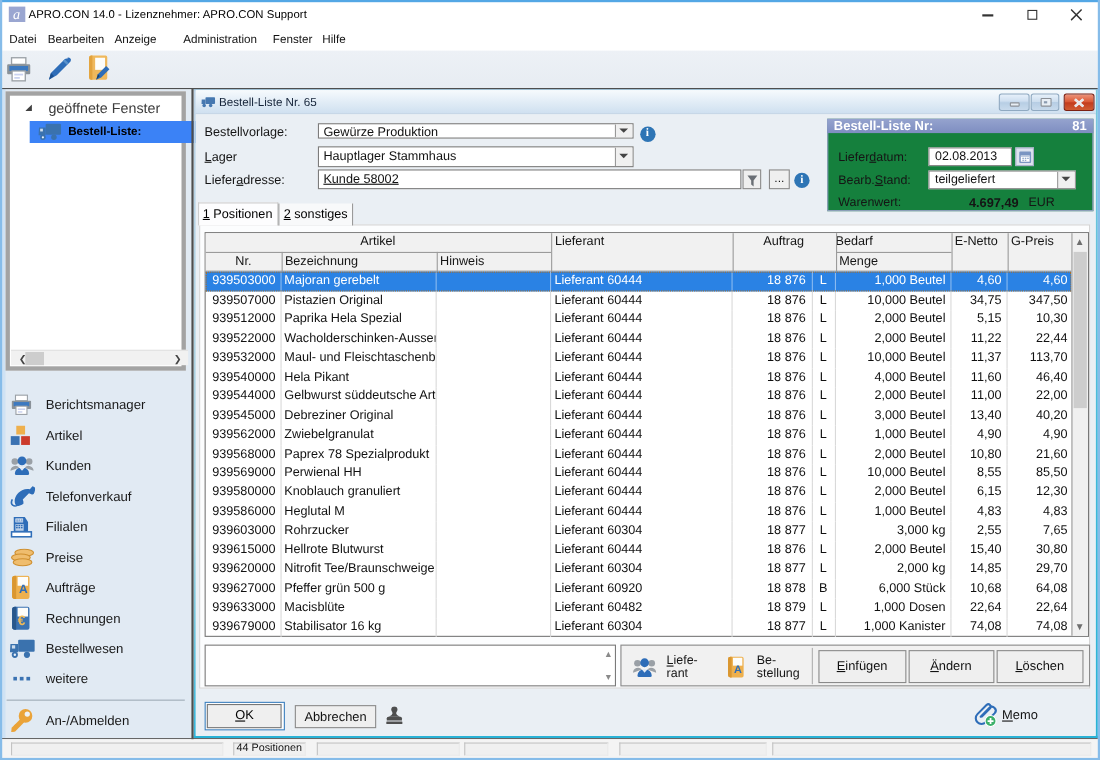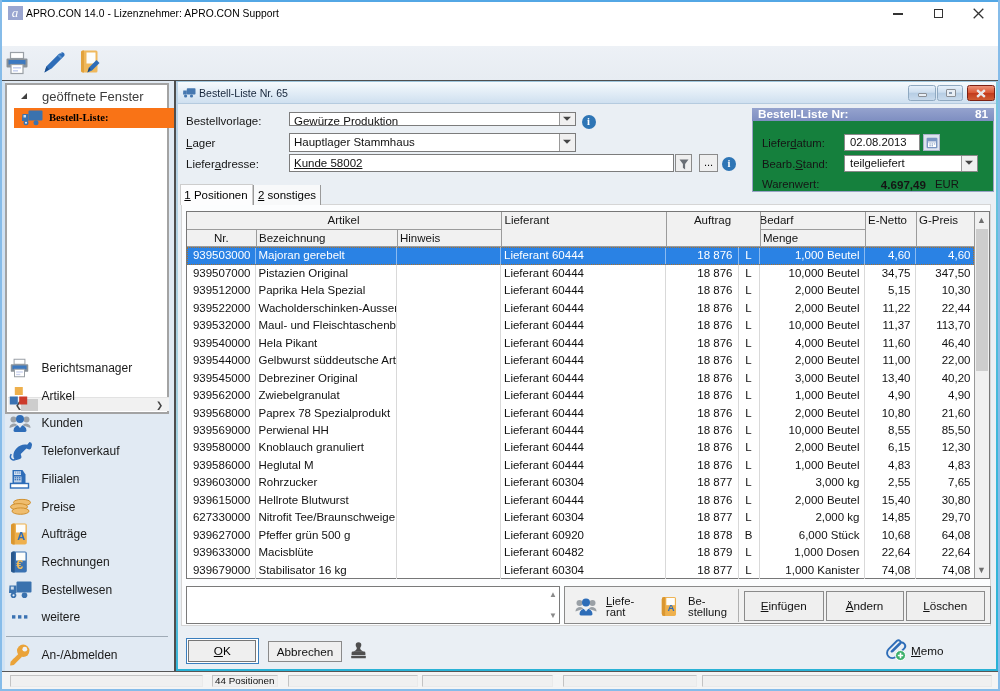--- a/index.html
+++ b/index.html
@@ -18,23 +18,23 @@
 #menubar{left:0;top:27px;width:996px;height:19px;background:#fff;font-size:10.6px;color:#111;}
 #menubar span{position:absolute;top:3px;}
 
 #toolbar{left:2px;top:46px;width:996px;height:33.5px;background:linear-gradient(#edf1f6,#e7ecf2);}
 #mdi-top{left:0;top:79.5px;width:998px;height:1.8px;background:#4e4e4e;}
 #mdi-left{left:174px;top:79.5px;width:2px;height:593px;background:#4e4e4e;}
 #mdi-bot{left:0;top:670.8px;width:998px;height:1.6px;background:#565656;}
 
 #sidebar{left:2px;top:81.3px;width:172px;height:589.5px;background:#e1eaf3;}
 #sb-edge{left:2px;top:81.3px;width:3px;height:589.5px;background:#cfe2f4;}
-#sbpanel{left:5px;top:83px;width:164px;height:331px;background:#fff;border:2px solid #a3a3a3;}
+#sbpanel{left:5px;top:83px;width:164px;height:254px;background:#fff;border:4px solid #a3a3a3;}
 #sbpanel .hdr{position:absolute;left:0;top:1px;width:100%;height:21px;font-size:13px;color:#3c3c3c;line-height:21px;}
-#sbsel{position:absolute;left:7px;top:22.5px;width:161px;height:20px;background:#f97316;font-family:Liberation Serif, serif;}
+#sbsel{position:absolute;left:18px;top:22.5px;width:161px;height:20px;background:#3b82f6;}
 #sbsel b{position:absolute;left:35px;font-size:10.6px;line-height:20px;color:#000;}
 #sbscroll{position:absolute;left:1px;bottom:1px;width:161px;height:14px;background:#f1f1f1;border-top:1px solid #e2e2e2;}
 #sbscroll .thumb{position:absolute;left:13px;top:1px;width:17px;height:12px;background:#cdcdcd;}
 #sbscroll .ar{position:absolute;top:0.5px;font-size:8.5px;color:#444;line-height:13px;}
 .sbitem{position:absolute;left:2px;width:170px;height:27.7px;font-size:12px;color:#191919;}
 .sbitem .lbl{position:absolute;left:39.5px;top:50%;transform:translateY(-50%);}
 .sbitem svg{position:absolute;left:7px;top:50%;transform:translateY(-50%);}
 #sbsep{left:6px;top:636.2px;width:162px;height:1.2px;background:#9fabb6;}
 
 #status{left:0;top:672.4px;width:1000px;height:16.6px;background:#f4f4f4;}
@@ -99,20 +99,28 @@
 <div class="abs" id="b-top"></div>
 
 <div class="abs" id="appicon">a</div>
 <div class="abs" id="title">APRO.CON 14.0 - Lizenznehmer: APRO.CON Support</div>
 <div class="abs" style="left:893px;top:13.3px;width:10px;height:1.6px;background:#333;"></div>
 <div class="abs" style="left:934px;top:9px;width:9px;height:9px;border:1.4px solid #333;"></div>
 <svg class="abs" style="left:972.5px;top:7.5px;" width="11" height="11">
       <path d="M0.7 0.7 L10.3 10.3 M10.3 0.7 L0.7 10.3" stroke="#333" stroke-width="1.3"></path>
     </svg>
 
+<div class="abs" id="menubar">
+<span style="left:8.5px;">Datei</span>
+<span style="left:43.5px;">Bearbeiten</span>
+<span style="left:104px;">Anzeige</span>
+<span style="left:166.5px;">Administration</span>
+<span style="left:248px;">Fenster</span>
+<span style="left:293px;">Hilfe</span>
+</div>
 
 <div class="abs" id="toolbar"></div>
 <svg class="abs" style="left:5px;top:51px;" width="24" height="24" viewBox="0 0 24 24">
       <rect x="5.5" y="1.5" width="13" height="6" fill="#fff" stroke="#9aa0a6" stroke-width="1.2"></rect>
       <path d="M2.5 7.5 h19 a1 1 0 0 1 1 1 v7 a1 1 0 0 1 -1 1 h-3.5 v-3 h-12 v3 H2.5 a1 1 0 0 1 -1 -1 v-7 a1 1 0 0 1 1 -1 z" fill="#8a9299"></path>
       <rect x="3.5" y="9" width="17" height="4.5" fill="#3c79c0"></rect>
       <rect x="6" y="13.5" width="12" height="9" fill="#fff" stroke="#9aa0a6" stroke-width="1.2"></rect>
       <rect x="8" y="16" width="8" height="1.6" fill="#c9d2ef"></rect>
       <rect x="8" y="19" width="5" height="1.6" fill="#c9d2ef"></rect>
     </svg>
@@ -526,21 +534,21 @@
           <div class="c2">Hellrote Blutwurst</div>
           <div class="c3"></div>
           <div class="c4">Lieferant 60444</div>
           <div class="c5">18 876</div>
           <div class="c6">L</div>
           <div class="c7">2,000 Beutel</div>
           <div class="c8">15,40</div>
           <div class="c9">30,80</div>
         </div>
 <div class="r">
-          <div class="c1">627330000</div>
+          <div class="c1">939620000</div>
           <div class="c2">Nitrofit Tee/Braunschweige</div>
           <div class="c3"></div>
           <div class="c4">Lieferant 60304</div>
           <div class="c5">18 877</div>
           <div class="c6">L</div>
           <div class="c7">2,000 kg</div>
           <div class="c8">14,85</div>
           <div class="c9">29,70</div>
         </div>
 <div class="r">

